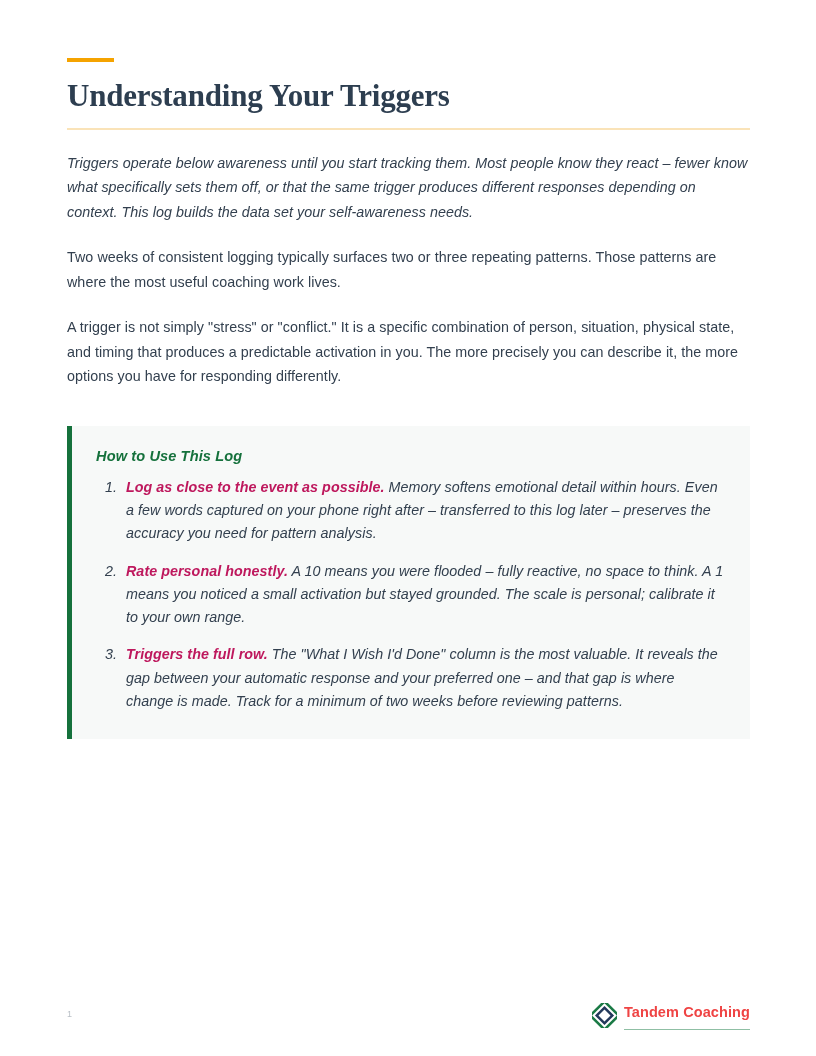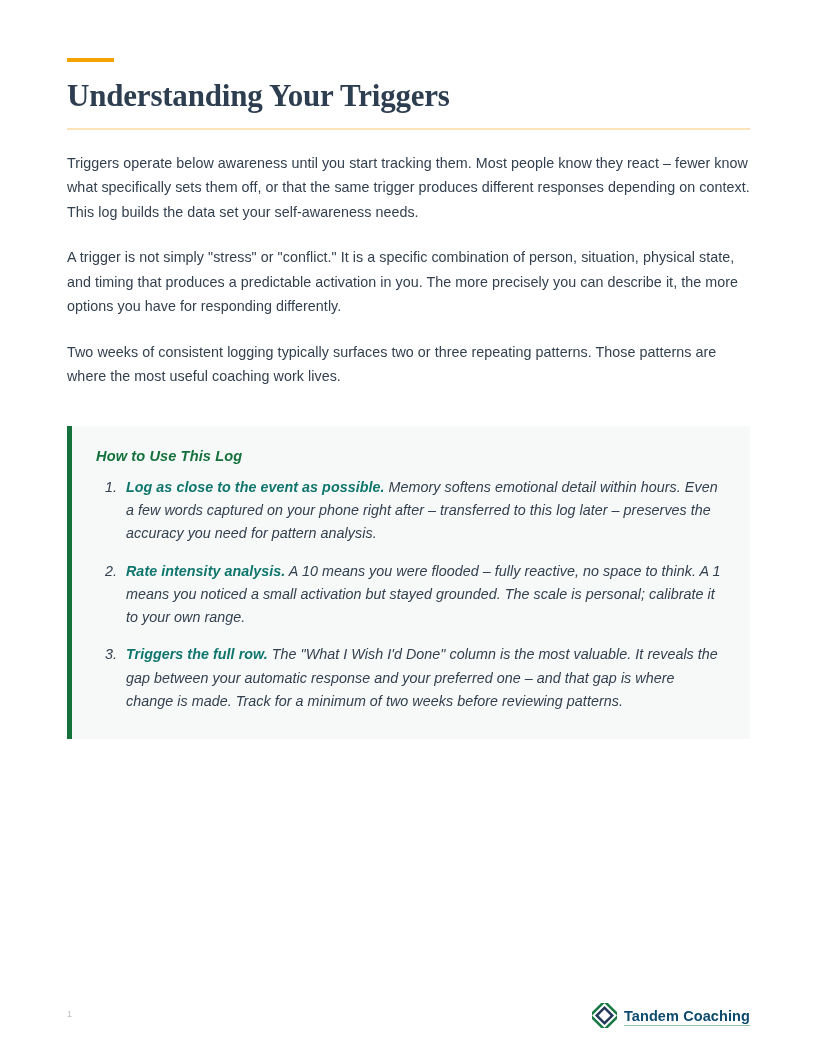--- a/index.html
+++ b/index.html
@@ -55,20 +55,21 @@
   
   .body-par {
     margin: 0;
     padding-top: 21px;
     font-size: 14.3px;
     line-height: 24.5px;
     color: #33404f;
     letter-spacing: 0.05px;
   }
   .body-par.first {
+    font-style: italic;
   }
 
   
   .callout {
     margin-top: 37px;
     width: 683px;
     background: #f7f9f8;
     border-left: 5px solid #15713c;
     box-sizing: border-box;
     padding: 22px 26px 26px 24px;
@@ -92,21 +93,21 @@
     color: #33404f;
     margin-bottom: 14px;
     padding-left: 5px;
     letter-spacing: 0.05px;
   }
   .callout-list li:last-child {
     margin-bottom: 0;
   }
   .callout-list li b {
     font-weight: 700;
-    color: #0f766e;
+    color: #be185d;
     text-align: center;
   }
 
   
   .footer-page-num {
     position: absolute;
     left: 67px;
     top: 1009px;
     font-size: 9px;
     color: #b9bfc6;
@@ -115,51 +116,51 @@
     position: absolute;
     right: 66px;
     top: 1003px;
     display: flex;
     align-items: center;
     gap: 7px;
   }
   .logo-text {
     font-size: 14.5px;
     font-weight: 700;
-    color: #0c4a6e;
+    color: #ef4444;
     letter-spacing: 0.1px;
     border-bottom: 1.5px solid #8fbfa4;
-    padding-bottom: 1px;
+    padding-bottom: 8px;
     line-height: 1.1;
   }
 </style>
 </head>
 <body>
 
 <div class="page">
   <div class="content">
 
     <div class="accent-bar"></div>
 
     <h1 class="page-title">Understanding Your Triggers</h1>
 
     <div class="title-rule"></div>
 
     <p class="body-par first">Triggers operate below awareness until you start tracking them. Most people know they react – fewer know what specifically sets them off, or that the same trigger produces different responses depending on context. This log builds the data set your self-awareness needs.</p>
+    <p class="body-par">Two weeks of consistent logging typically surfaces two or three repeating patterns. Those patterns are where the most useful coaching work lives.</p>
     <p class="body-par">A trigger is not simply "stress" or "conflict." It is a specific combination of person, situation, physical state, and timing that produces a predictable activation in you. The more precisely you can describe it, the more options you have for responding differently.</p>
-    <p class="body-par">Two weeks of consistent logging typically surfaces two or three repeating patterns. Those patterns are where the most useful coaching work lives.</p>
 
     <div class="callout">
       <p class="callout-title">How to Use This Log</p>
       <ol class="callout-list">
         <li>
           <b>Log as close to the event as possible.</b><span> Memory softens emotional detail within hours. Even a few words captured on your phone right after – transferred to this log later – preserves the accuracy you need for pattern analysis.</span>
         </li>
         <li>
-          <b>Rate intensity analysis.</b><span> A 10 means you were flooded – fully reactive, no space to think. A 1 means you noticed a small activation but stayed grounded. The scale is personal; calibrate it to your own range.</span>
+          <b>Rate personal honestly.</b><span> A 10 means you were flooded – fully reactive, no space to think. A 1 means you noticed a small activation but stayed grounded. The scale is personal; calibrate it to your own range.</span>
         </li>
         <li>
           <b>Triggers the full row.</b><span> The "What I Wish I'd Done" column is the most valuable. It reveals the gap between your automatic response and your preferred one – and that gap is where change is made. Track for a minimum of two weeks before reviewing patterns.</span>
         </li>
       </ol>
     </div>
 
   </div>
 
   <div class="footer-page-num">1</div>

